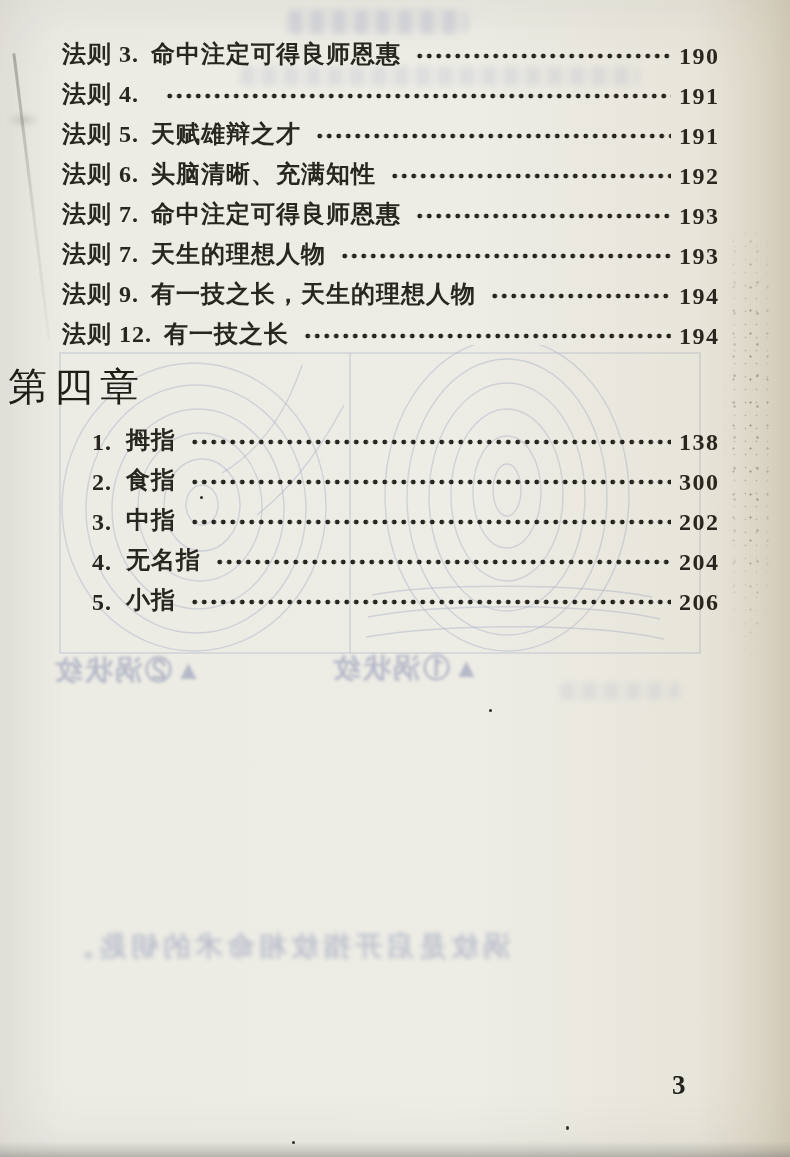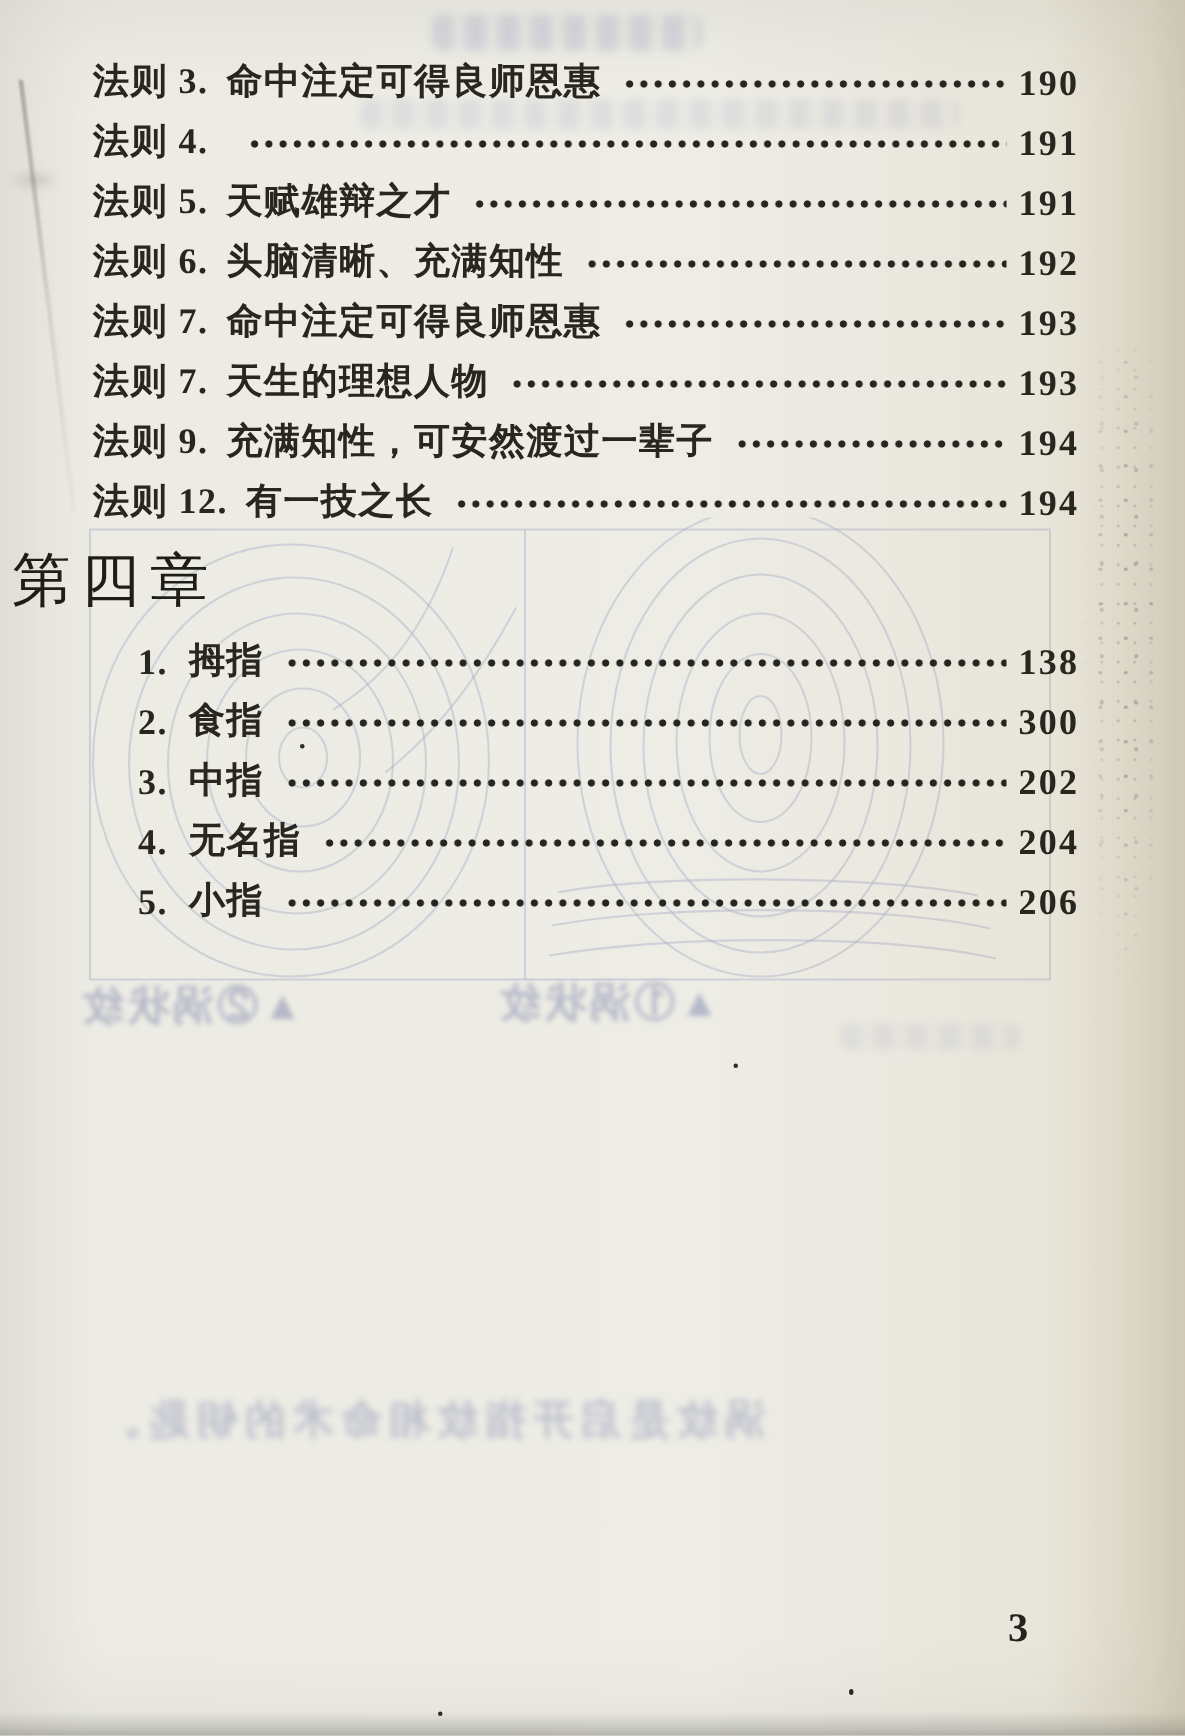--- a/index.html
+++ b/index.html
@@ -174,21 +174,21 @@
       <span class="pg">193</span>
     </div>
     <div class="row">
       <span class="lbl">法则 7.</span>
       <span class="ttl">天生的理想人物</span>
       <span class="leader"></span>
       <span class="pg">193</span>
     </div>
     <div class="row">
       <span class="lbl">法则 9.</span>
-      <span class="ttl">充满知性，可安然渡过一辈子</span>
+      <span class="ttl">有一技之长，天生的理想人物</span>
       <span class="leader"></span>
       <span class="pg">194</span>
     </div>
     <div class="row">
       <span class="lbl">法则 12.</span>
       <span class="ttl">有一技之长</span>
       <span class="leader"></span>
       <span class="pg">194</span>
     </div>
 

